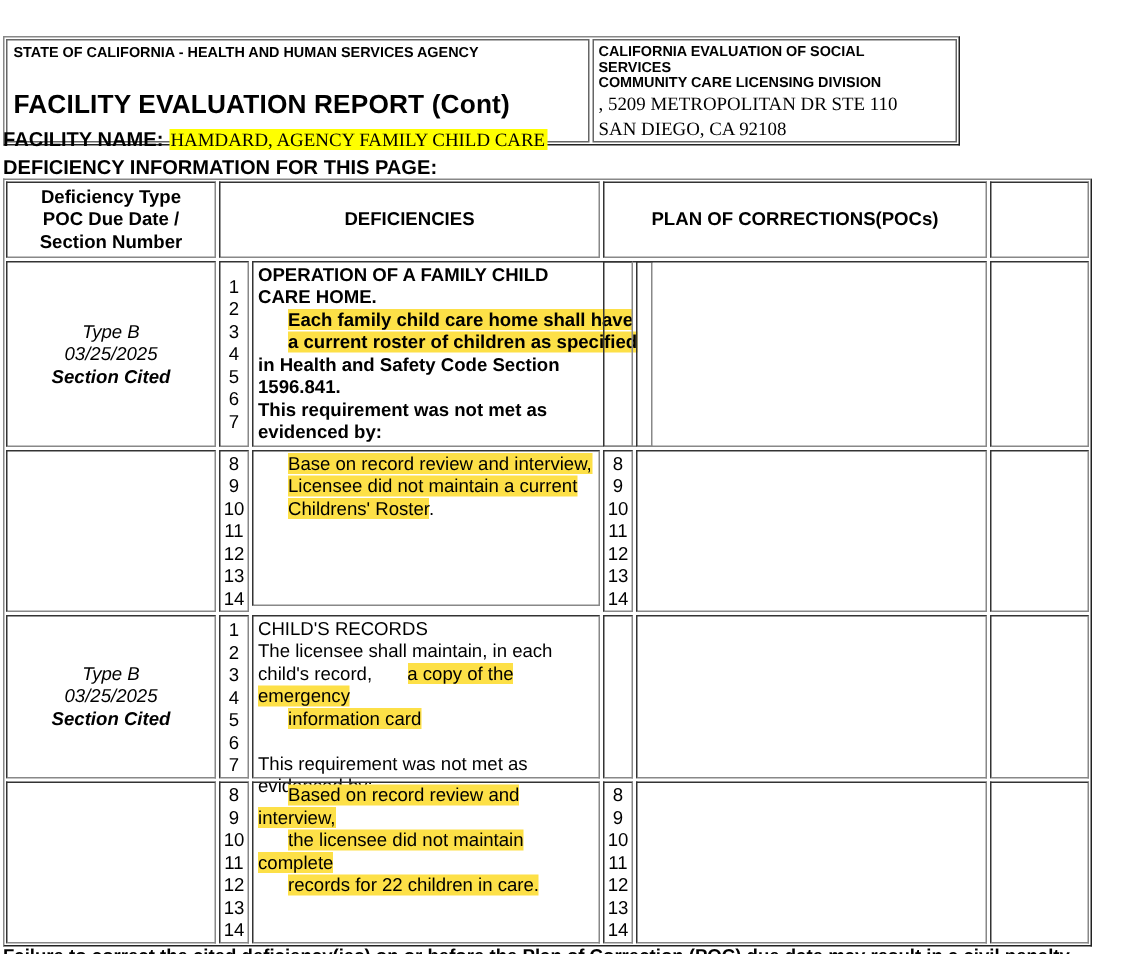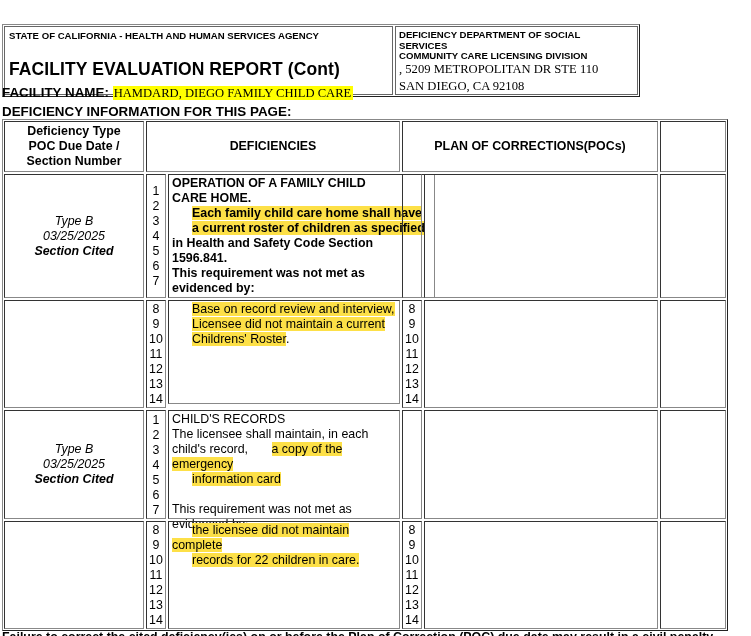--- a/index.html
+++ b/index.html
@@ -29,32 +29,32 @@
 </head>
 <body>
 
 <div class="hdr">
   <div class="hcell hleft">
     <div class="agency">STATE OF CALIFORNIA - HEALTH AND HUMAN SERVICES AGENCY</div>
     <div class="title">FACILITY EVALUATION REPORT (Cont)</div>
   </div>
   <div class="hcell hright">
     <div class="dept">
-      <div>DEFICIENCY DEPARTMENT OF SOCIAL</div>
+      <div>CALIFORNIA EVALUATION OF SOCIAL</div>
       <div>SERVICES</div>
       <div>COMMUNITY CARE LICENSING DIVISION</div>
     </div>
     <div class="addr" style="top:35px">, 5209 METROPOLITAN DR STE 110</div>
     <div class="addr" style="top:52px">SAN DIEGO, CA 92108</div>
   </div>
 </div>
 
 <div class="facility">
   <span>FACILITY NAME:</span>
-  <span class="fname">HAMDARD, DIEGO FAMILY CHILD CARE</span>
+  <span class="fname">HAMDARD, AGENCY FAMILY CHILD CARE</span>
 </div>
 <div class="definfo">DEFICIENCY INFORMATION FOR THIS PAGE:</div>
 
 <div class="maintbl">
 
   <div class="c hd" style="left:1px;top:1px;width:140px;height:51px;">
     <div>
       <div>Deficiency Type</div>
       <div>POC Due Date /</div>
       <div>Section Number</div>
@@ -150,20 +150,21 @@
   <div class="c nums" style="left:143px;top:401px;width:20px;height:108px;">
     <div>8</div>
       <div>9</div>
       <div>10</div>
       <div>11</div>
       <div>12</div>
       <div>13</div>
       <div>14</div>
   </div>
   <div class="c txt" style="left:165px;top:401px;width:232px;height:108px;">
+    <div><span class="hl">Based on record review and interview,</span></div>
     <div><span class="hl">the licensee did not maintain complete</span></div>
     <div><span class="hl">records for 22 children in care.</span></div>
   </div>
   <div class="c nums" style="left:399px;top:401px;width:20px;height:108px;">
     <div>8</div>
       <div>9</div>
       <div>10</div>
       <div>11</div>
       <div>12</div>
       <div>13</div>

